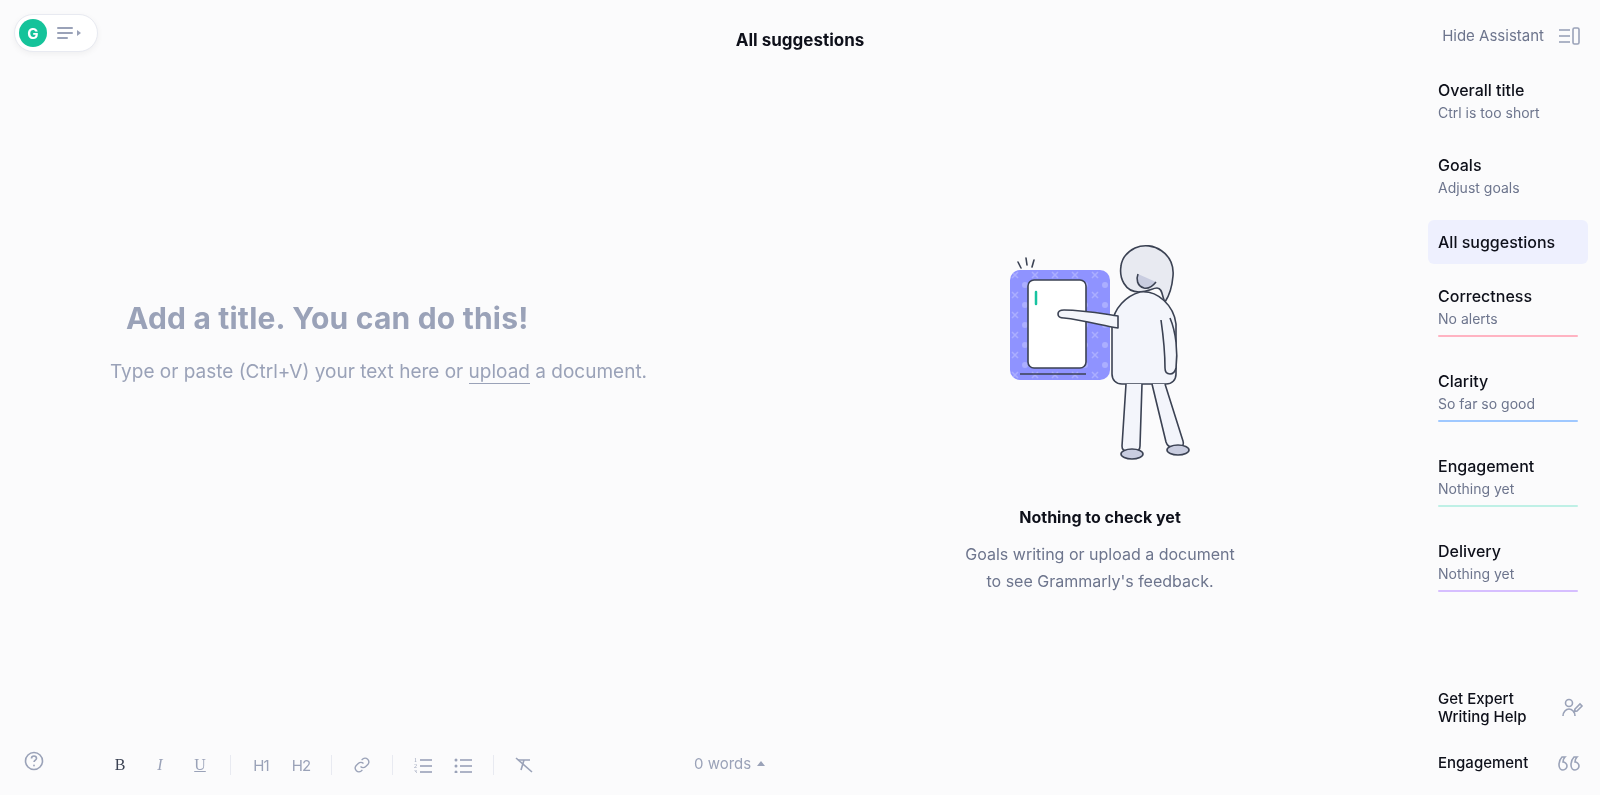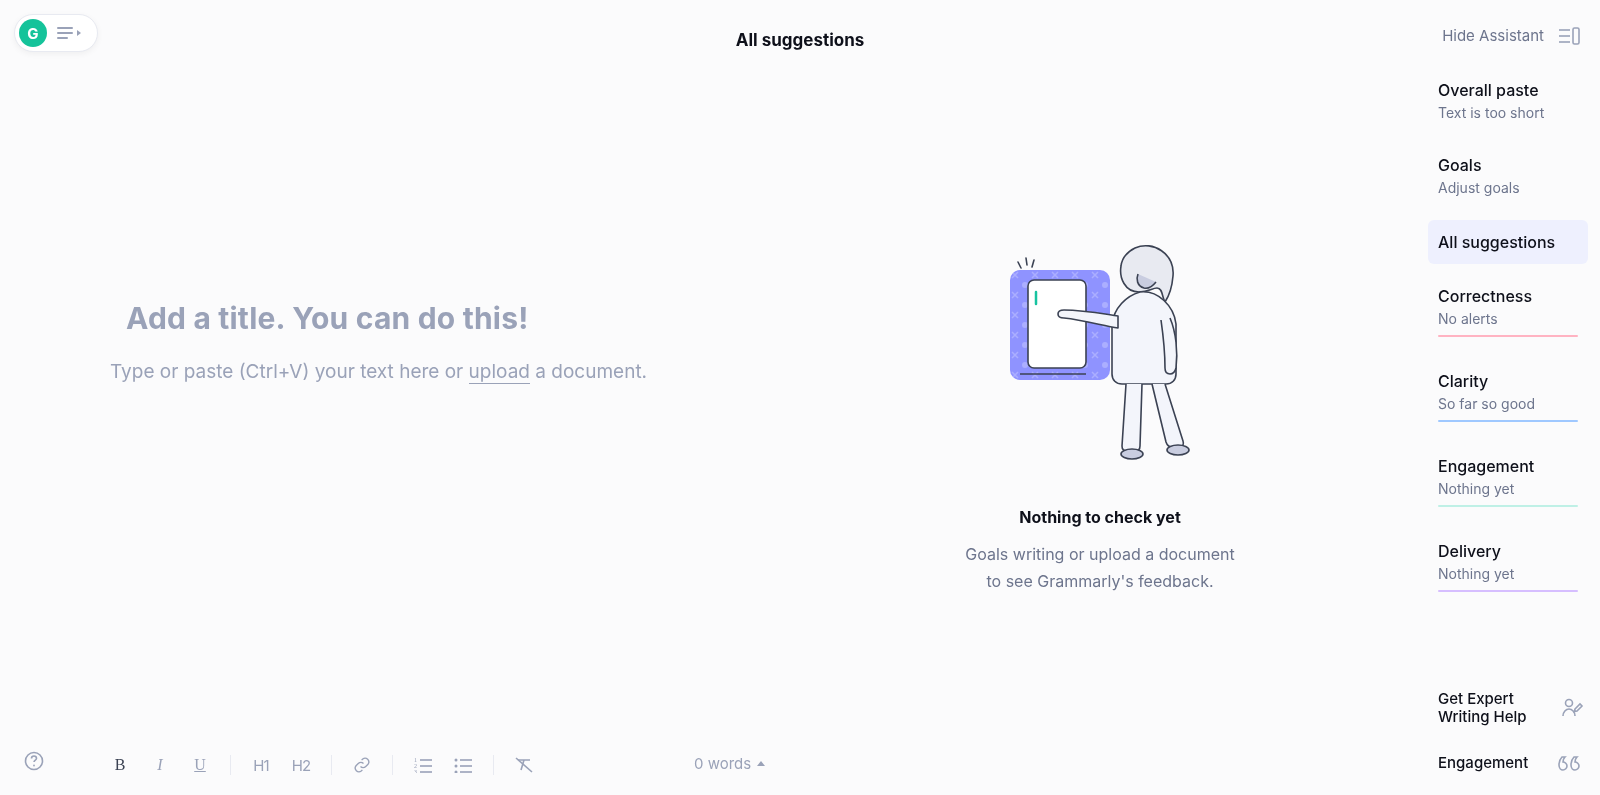--- a/index.html
+++ b/index.html
@@ -198,22 +198,22 @@
     </div>
     <h3>Nothing to check yet</h3>
     <p>
       <span>Goals writing or upload a document</span><br>
       <span>to see Grammarly's feedback.</span>
     </p>
   </div>
 
   <div class="sidebar">
     <div class="side-item">
-      <div class="lab">Overall paste</div>
-      <div class="sub">Text is too short</div>
+      <div class="lab">Overall title</div>
+      <div class="sub">Ctrl is too short</div>
     </div>
     <div class="side-item">
       <div class="lab">Goals</div>
       <div class="sub">Adjust goals</div>
     </div>
 
     <div class="side-item selected">
       <div class="lab">All suggestions</div>
     </div>
 

